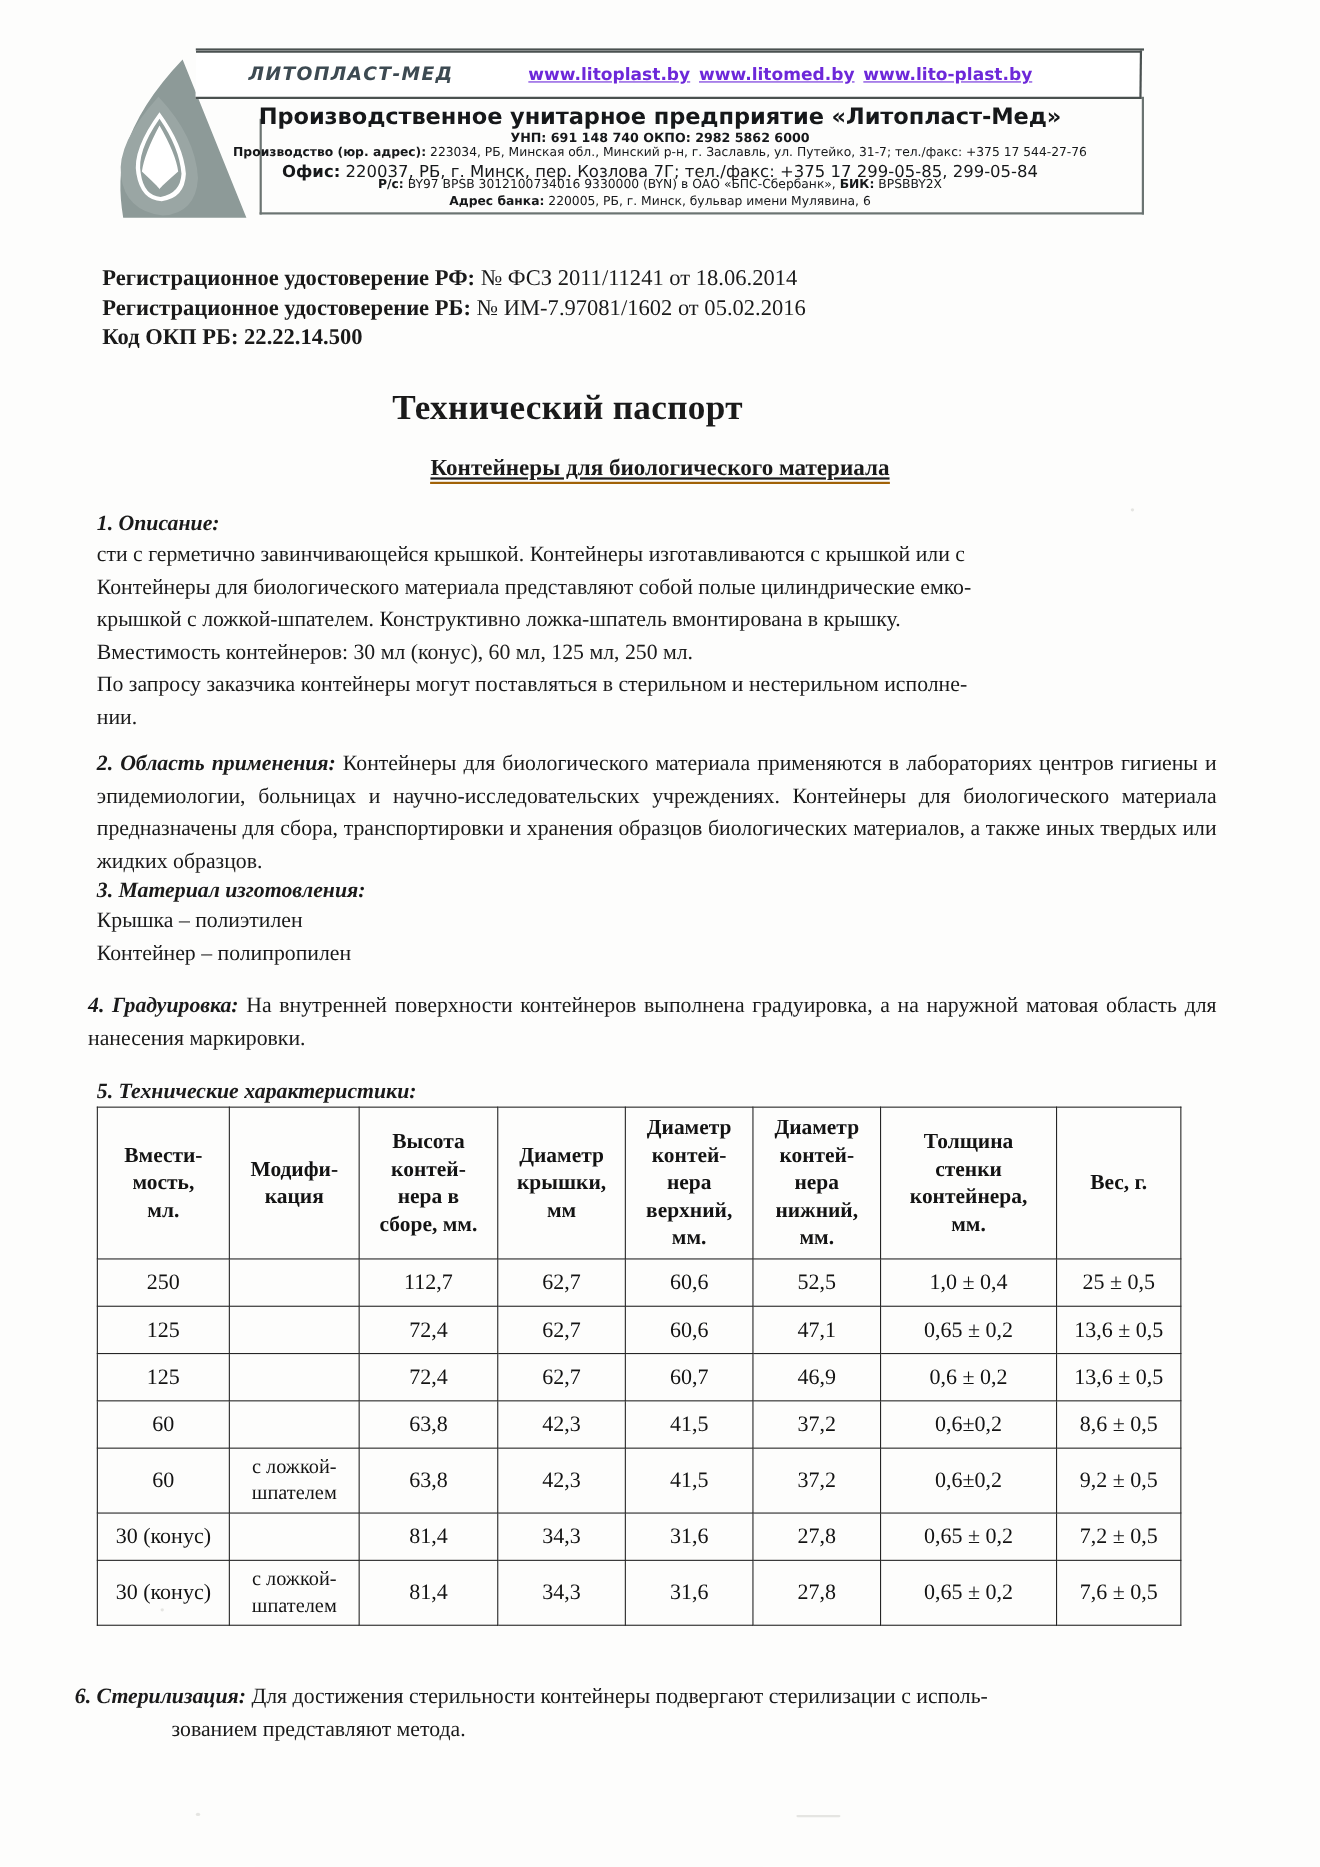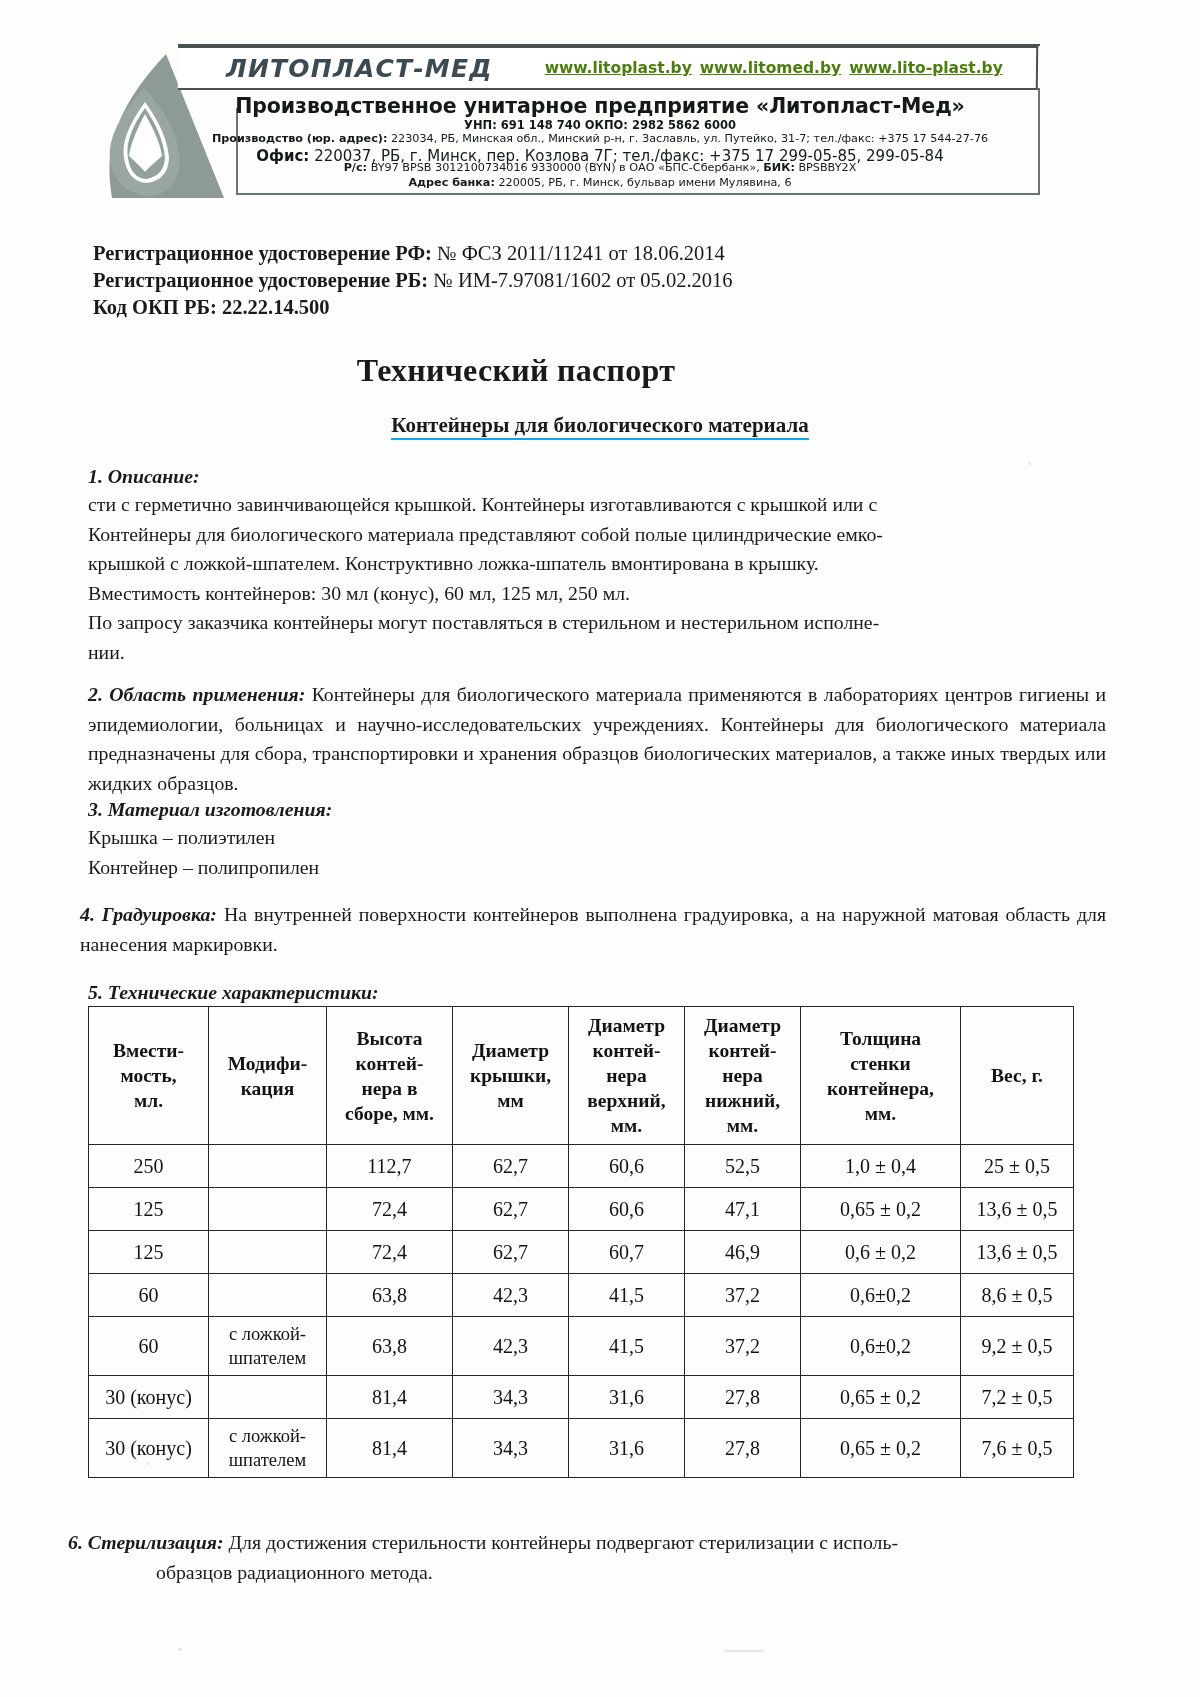--- a/index.html
+++ b/index.html
@@ -58,31 +58,31 @@
     width: 862px;
     height: 44px;
     display: flex;
     align-items: center;
   }
   .brand-word {
     margin-left: 48px;
     font-family: "DejaVu Sans", sans-serif;
     font-weight: bold;
     font-style: italic;
-    font-size: 25px;
+    font-size: 17px;
     letter-spacing: 1.2px;
     color: #3d4a52;
     white-space: nowrap;
   }
   .brand-sites {
-    margin-left: 52px;
+    margin-left: 68px;
     font-family: "DejaVu Sans", sans-serif;
     font-size: 15.5px;
     font-weight: bold;
-    color: #4d7c0f;
+    color: #6d28d9;
     white-space: nowrap;
   }
   .brand-sites span {
     text-decoration: underline;
     margin-right: 8px;
   }
 
   .company-name {
     position: absolute;
     left: 0;
@@ -172,22 +172,23 @@
     position: absolute;
     left: 0;
     top: 413px;
     width: 1200px;
     text-align: center;
     font-family: "Liberation Serif", serif;
     font-weight: bold;
     font-size: 21px;
   }
   .doc-subtitle span {
-    border-bottom: 2px solid #0ea5e9;
+    border-bottom: 2px solid #a16207;
     padding-bottom: 1px;
+    text-decoration: underline;
   }
 
   .sec {
     position: absolute;
     left: 88px;
     width: 1018px;
     font-family: "Liberation Serif", serif;
     font-size: 19.8px;
     line-height: 29.5px;
     text-align: justify;
@@ -469,20 +470,20 @@
           <td>0,65 ± 0,2</td>
           <td>7,6 ± 0,5</td>
         </tr>
       </tbody>
     </table>
   </div>
 
   <div class="sec" id="sec6">
     <span class="sec-head">6.  Стерилизация:</span>
     <span>Для достижения стерильности контейнеры подвергают стерилизации с исполь-</span>
-    <span class="indent2">образцов радиационного метода.</span>
+    <span class="indent2">зованием представляют метода.</span>
   </div>
 
   <div class="speck" style="left:146px;top:1462px;width:3px;height:3px;"></div>
   <div class="speck" style="left:178px;top:1648px;width:4px;height:3px;"></div>
   <div class="speck" style="left:724px;top:1650px;width:40px;height:2px;border-radius:1px;"></div>
   <div class="speck" style="left:1028px;top:462px;width:3px;height:3px;"></div>
 </div>
 
 </body></html>

